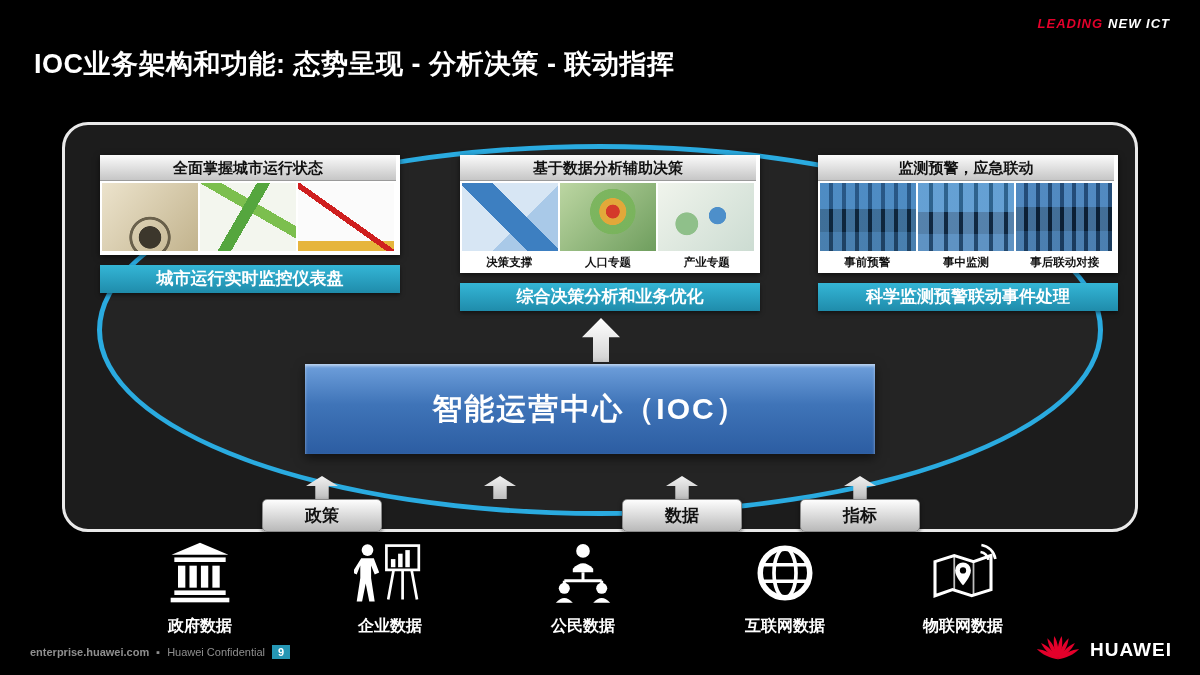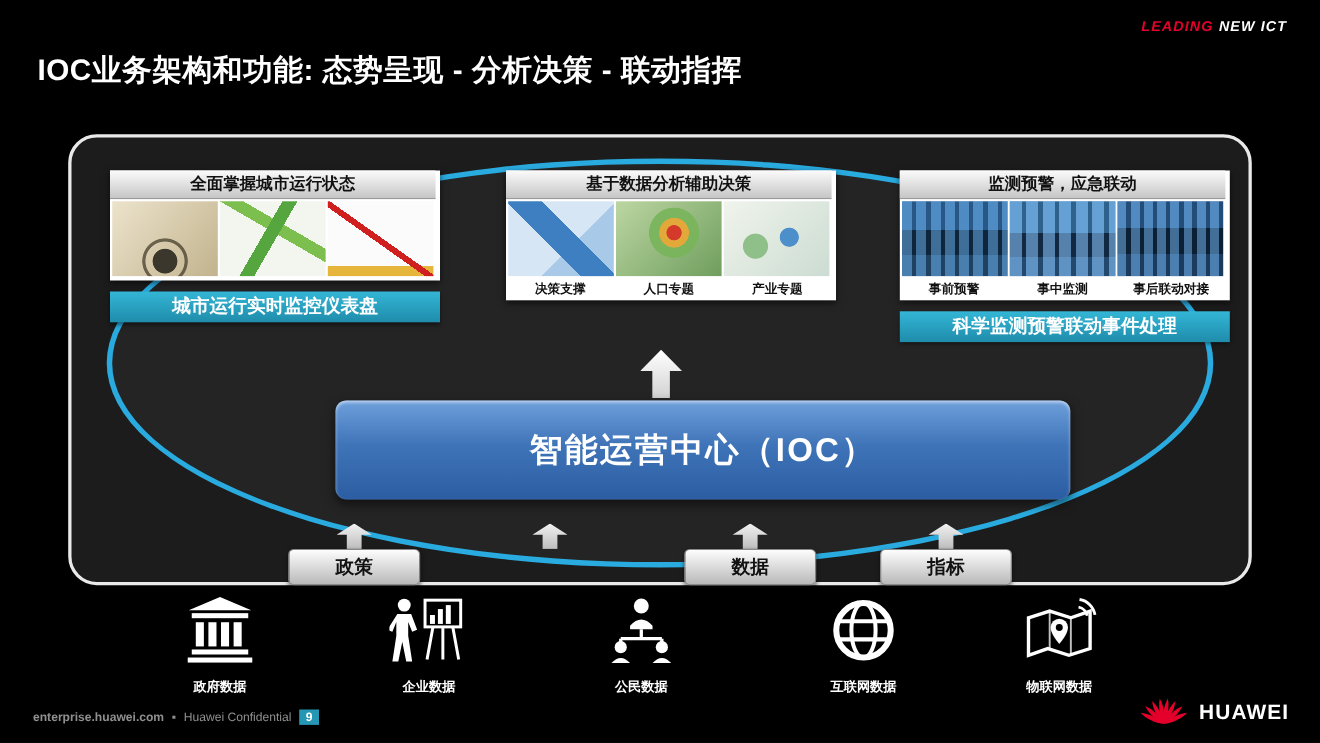--- a/index.html
+++ b/index.html
@@ -54,35 +54,35 @@
                      linear-gradient(180deg,#35709f 0 42%, #122c46 42% 75%, #28527a 75%); }
   .t33 { background: repeating-linear-gradient(90deg, rgba(120,185,245,.5) 0 8px, rgba(8,20,38,.2) 8px 12px),
                      linear-gradient(180deg,#2a5a8c 0 36%, #0d2338 36% 70%, #1f456b 70%); }
 
   
   .block-arrow { clip-path: polygon(50% 0, 100% 44%, 71% 44%, 71% 100%, 29% 100%, 29% 44%, 0 44%); position:absolute; }
   .big-arrow { left:582px; top:318px; width:38px; height:44px; background:linear-gradient(#ffffff,#d2d2d2); }
   .tag-arrow { width:32px; height:23px; top:476px; background:linear-gradient(#f2f2f2,#bdbdbd); }
 
   
-  .ioc { position:absolute; left:305px; top:364px; width:668px; height:90px; border-radius:10px;
+  .ioc { position:absolute; left:305px; top:364px; width:570px; height:90px; border-radius:0;
     background:linear-gradient(180deg,#6fa0dc 0%, #3f74b8 45%, #2c5da2 100%);
     box-shadow: inset 0 2px 3px rgba(255,255,255,.55), 0 4px 10px rgba(0,0,0,.55);
     color:#fff; font-size:30px; font-weight:600; letter-spacing:2px;
     display:flex; align-items:center; justify-content:center; }
 
   
   .tag { position:absolute; top:499px; width:120px; height:33px; border:1px solid #8a8a8a; border-radius:5px;
     background:linear-gradient(#fdfdfd,#b9b9b9); color:#111; font-size:17px; font-weight:bold;
     display:flex; align-items:center; justify-content:center; box-shadow:0 2px 4px rgba(0,0,0,.5); }
 
   
   .source { position:absolute; top:538px; width:170px; text-align:center; color:#fff; }
   .source .ic { height:70px; display:flex; align-items:center; justify-content:center; }
-  .source .lbl { margin-top:8px; font-size:12px; font-weight:bold; }
+  .source .lbl { margin-top:8px; font-size:16px; font-weight:bold; }
 
   
   .footer { position:absolute; left:30px; bottom:16px; font-size:11px; color:#8f8f8f; display:flex; align-items:center; gap:7px; }
   .footer .url { font-weight:bold; }
   .footer .badge { background:#2596b4; color:#fff; font-weight:bold; padding:1px 6px; }
   .huawei { position:absolute; right:28px; bottom:10px; display:flex; align-items:center; gap:10px; }
   .huawei .word { color:#fff; font-size:19px; font-weight:bold; letter-spacing:1px; }
 </style>
 </head>
 <body>
@@ -117,20 +117,21 @@
         <div class="thumb t21"></div>
         <div class="thumb t22"></div>
         <div class="thumb t23"></div>
       </div>
       <div class="thumb-labels">
         <span>决策支撑</span>
         <span>人口专题</span>
         <span>产业专题</span>
       </div>
     </div>
+    <div class="caption">综合决策分析和业务优化</div>
   </div>
 
   <div class="panel" style="left:818px">
     <div class="panel-box">
       <div class="panel-head">监测预警，应急联动</div>
       <div class="thumbs">
         <div class="thumb t31"></div>
         <div class="thumb t32"></div>
         <div class="thumb t33"></div>
       </div>

